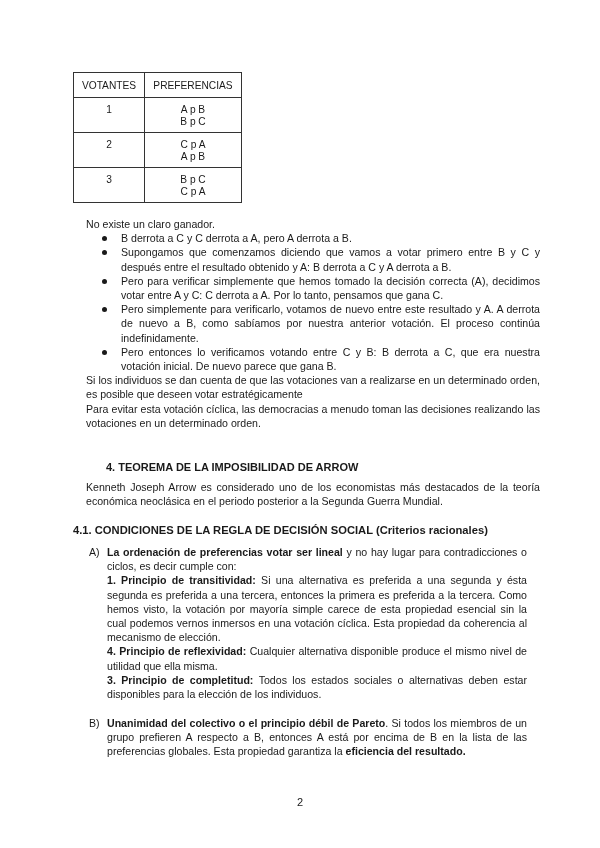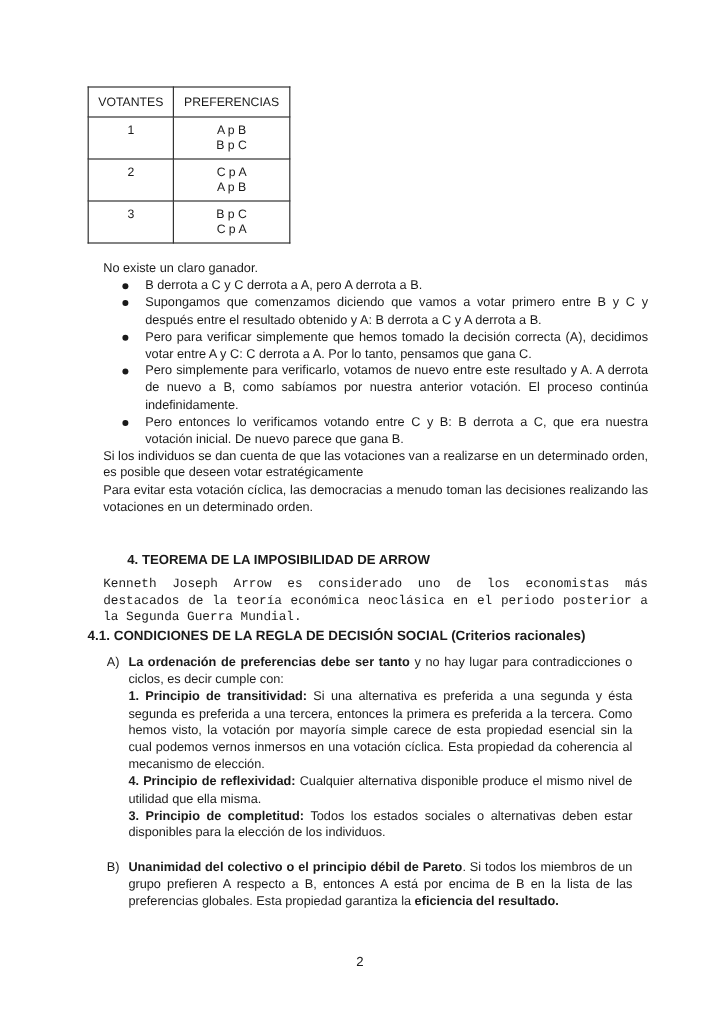--- a/index.html
+++ b/index.html
@@ -77,31 +77,31 @@
       <li><span class="dot"></span><span>Supongamos que comenzamos diciendo que vamos a votar primero entre B y C y después entre el resultado obtenido y A: B derrota a C y A derrota a B.</span></li>
       <li><span class="dot"></span><span>Pero para verificar simplemente que hemos tomado la decisión correcta (A), decidimos votar entre A y C: C derrota a A. Por lo tanto, pensamos que gana C.</span></li>
       <li><span class="dot"></span><span>Pero simplemente para verificarlo, votamos de nuevo entre este resultado y A. A derrota de nuevo a B, como sabíamos por nuestra anterior votación. El proceso continúa indefinidamente.</span></li>
       <li><span class="dot"></span><span>Pero entonces lo verificamos votando entre C y B: B derrota a C, que era nuestra votación inicial. De nuevo parece que gana B.</span></li>
     </ul>
     <div class="just">Si los individuos se dan cuenta de que las votaciones van a realizarse en un determinado orden, es posible que deseen votar estratégicamente</div>
     <div class="just">Para evitar esta votación cíclica, las democracias a menudo toman las decisiones realizando las votaciones en un determinado orden.</div>
   </div>
 
   <div class="h4" style="top:461px;">4. TEOREMA DE LA IMPOSIBILIDAD DE ARROW</div>
-  <div class="body just" style="top:480px;font-family:Liberation Mono, monospace;">Kenneth Joseph Arrow es considerado uno de los economistas más destacados de la teoría económica neoclásica en el periodo posterior a la Segunda Guerra Mundial.</div>
+  <div class="body just" style="top:480px;">Kenneth Joseph Arrow es considerado uno de los economistas más destacados de la teoría económica neoclásica en el periodo posterior a la Segunda Guerra Mundial.</div>
 
   <div class="h41" style="top:524px;">
     <span>4.1. CONDICIONES DE LA REGLA DE DECISIÓN SOCIAL</span>
     <span>(Criterios racionales)</span>
   </div>
 
   <div class="item" style="top:545px;">
     <span class="lbl">A)</span>
     <div class="content">
-      <p><b>La ordenación de preferencias debe ser tanto</b><span> y no hay lugar para contradicciones o ciclos, es decir cumple con:</span></p>
+      <p><b>La ordenación de preferencias votar ser lineal</b><span> y no hay lugar para contradicciones o ciclos, es decir cumple con:</span></p>
       <p><b>1. Principio de transitividad:</b><span> Si una alternativa es preferida a una segunda y ésta segunda es preferida a una tercera, entonces la primera es preferida a la tercera. Como hemos visto, la votación por mayoría simple carece de esta propiedad esencial sin la cual podemos vernos inmersos en una votación cíclica.  Esta propiedad da coherencia al mecanismo de elección.</span></p>
       <p><b>4. Principio de reflexividad:</b><span> Cualquier alternativa disponible produce el mismo nivel de utilidad que ella misma.</span></p>
       <p><b>3. Principio de completitud:</b><span> Todos los estados sociales o alternativas deben estar disponibles para la elección de los individuos.</span></p>
     </div>
   </div>
 
   <div class="item" style="top:716px;">
     <span class="lbl">B)</span>
     <div class="content">
       <p><b>Unanimidad del colectivo o el principio débil de Pareto</b><span>. Si todos los miembros de un grupo prefieren A respecto a B, entonces A está por encima de B en la lista de las preferencias globales.  Esta propiedad garantiza la </span><b>eficiencia del resultado.</b></p>

